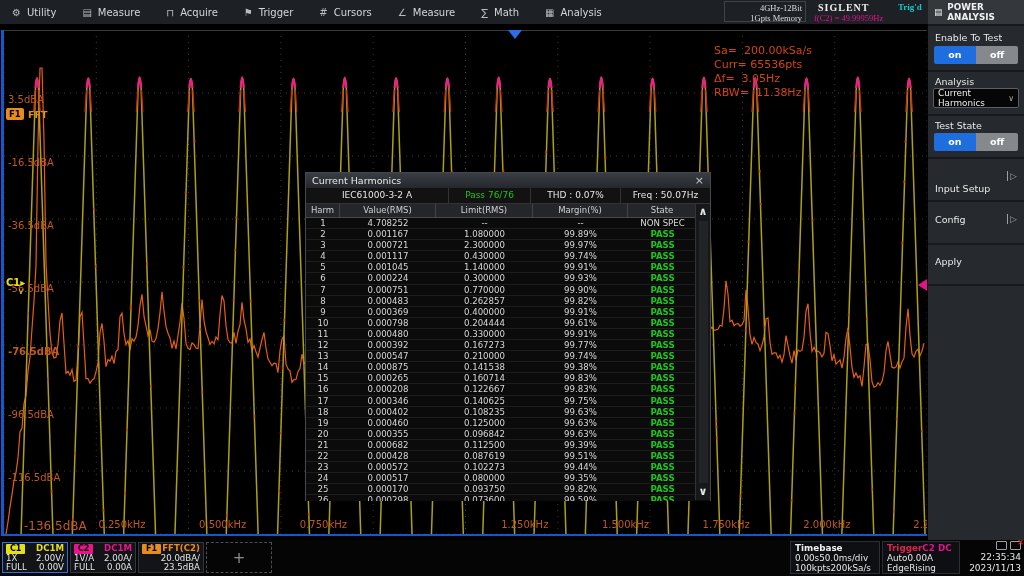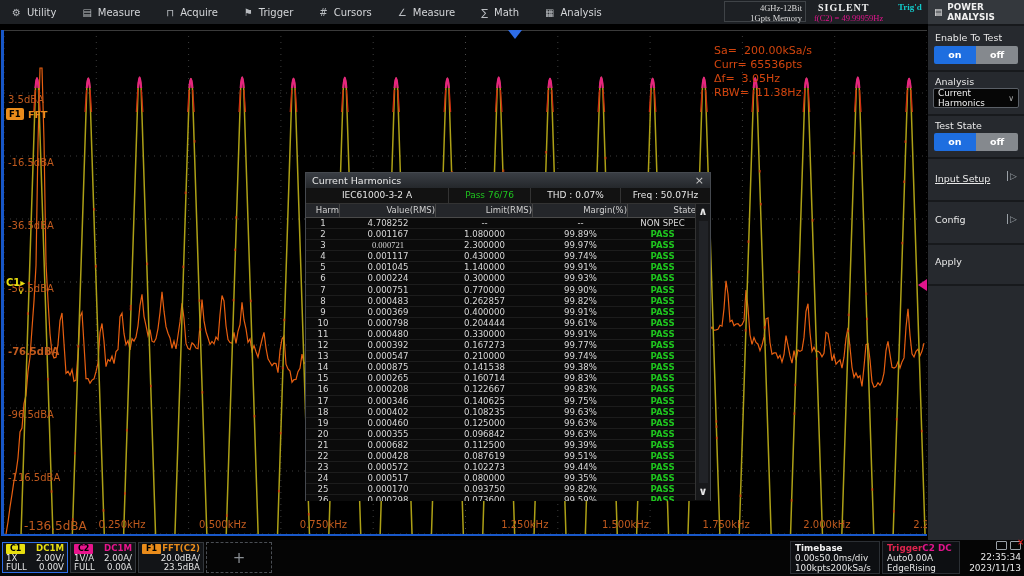--- a/index.html
+++ b/index.html
@@ -36,21 +36,21 @@
   #readouts{left:710px;top:14px;font-size:11px;line-height:14px;color:#d2450e;white-space:pre;}
   
   #dialog{left:305px;top:172px;width:406px;height:329px;background:#0b0b0b;border:1px solid #45494f;
           box-sizing:border-box;z-index:5;}
   #dlg-title{height:15px;background:linear-gradient(#3a3e44,#24272b);display:flex;align-items:center;
              padding:0 6px;font-size:9.5px;color:#e8e8e8;}
   #dlg-close{margin-left:auto;color:#c6c6c6;font-size:11px;line-height:11px;cursor:default;}
   #dlg-info{height:15px;display:flex;font-size:9px;align-items:center;background:#121212;border-bottom:1px solid #333;}
   .info-cell{text-align:center;border-right:1px solid #333;height:100%;line-height:15px;box-sizing:border-box;}
   #dlg-head{height:13px;display:flex;font-size:8.5px;background:#24262a;color:#d0d0d0;border-bottom:1px solid #4a4a4a;}
-  .hcell{text-align:right;line-height:13px;border-right:1px solid #444;box-sizing:border-box;}
+  .hcell{text-align:center;line-height:13px;border-right:1px solid #444;box-sizing:border-box;}
   #dlg-body{height:283px;overflow:hidden;}
   .trow{display:flex;height:10.1px;font-size:8.6px;border-bottom:1px solid #1d1d1d;background:#0b0b0b;}
   .tcell{text-align:center;line-height:10px;color:#d8d8d8;overflow:hidden;}
   #dlg-scroll{position:absolute;right:0;top:31px;width:15px;height:296px;background:#17181a;border-left:1px solid #333;
               display:flex;flex-direction:column;align-items:center;box-sizing:border-box;}
   .scr-btn{width:15px;height:16px;color:#e8e8e8;font-size:11px;font-weight:bold;text-align:center;line-height:15px;}
   #scr-track{flex:1;width:9px;background:#212327;margin:1px 0;}
   
   #panel{left:928px;top:0;width:96px;height:540px;background:#26292e;box-sizing:border-box;font-size:9.5px;}
   #panel-hdr{height:24px;background:#34383d;display:flex;align-items:center;gap:5px;padding:0 6px;
@@ -399,21 +399,21 @@
         </div>
         <div class="trow">
           <div class="tcell" style="width: 34px;">2</div>
           <div class="tcell" style="width: 96px;">0.001167</div>
           <div class="tcell" style="width: 97px;">1.080000</div>
           <div class="tcell" style="width: 95px;">99.89%</div>
           <div class="tcell" style="width: 69px; color: rgb(30, 196, 30); font-weight: bold;">PASS</div>
         </div>
         <div class="trow">
           <div class="tcell" style="width: 34px;">3</div>
-          <div class="tcell" style="width: 96px; font-family: Liberation Serif, serif;">0.000721</div>
+          <div class="tcell" style="width: 96px;">0.000721</div>
           <div class="tcell" style="width: 97px;">2.300000</div>
           <div class="tcell" style="width: 95px;">99.97%</div>
           <div class="tcell" style="width: 69px; color: rgb(30, 196, 30); font-weight: bold;">PASS</div>
         </div>
         <div class="trow">
           <div class="tcell" style="width: 34px;">4</div>
           <div class="tcell" style="width: 96px;">0.001117</div>
           <div class="tcell" style="width: 97px;">0.430000</div>
           <div class="tcell" style="width: 95px;">99.74%</div>
           <div class="tcell" style="width: 69px; color: rgb(30, 196, 30); font-weight: bold;">PASS</div>
@@ -596,21 +596,21 @@
       <span>Current Harmonics</span>
       <span class="dd-arrow">∨</span>
     </div>
     <div class="pdiv" style="top:114px;"></div>
     <div class="p-label" style="top:120px;">Test State</div>
     <div class="onoff" style="top:133px;">
       <div class="on">on</div>
       <div class="off">off</div>
     </div>
     <div class="pdiv" style="top:157px;"></div>
-    <div class="p-label" style="top:173px;text-decoration:underline;">Input Setup</div>
+    <div class="p-label" style="top:183px;">Input Setup</div>
     <div class="p-arrow" style="top:171px;">▷</div>
     <div class="pdiv" style="top:200px;"></div>
     <div class="p-label" style="top:214px;">Config</div>
     <div class="p-arrow" style="top:214px;">▷</div>
     <div class="pdiv" style="top:243px;"></div>
     <div class="p-label" style="top:256px;">Apply</div>
     <div class="pdiv" style="top:284px;"></div>
   </div>
 
   <div id="bottombar" class="abs">

